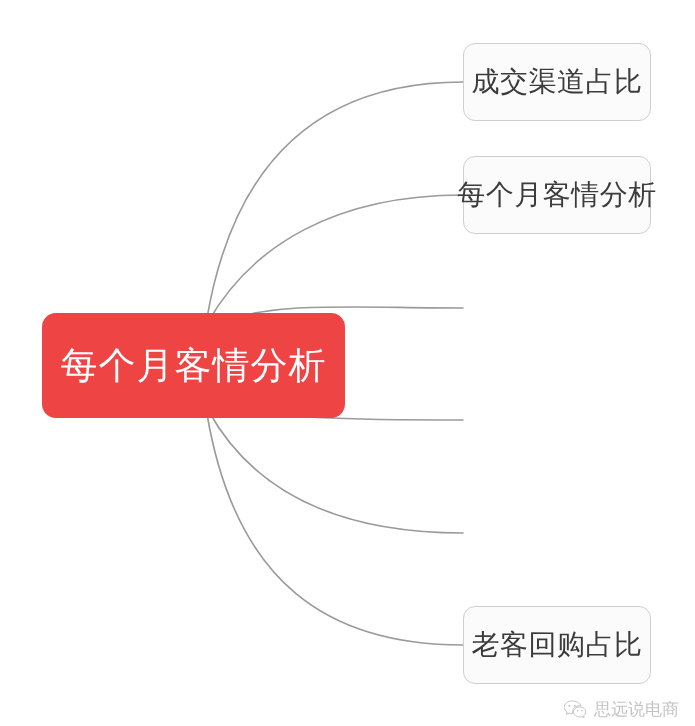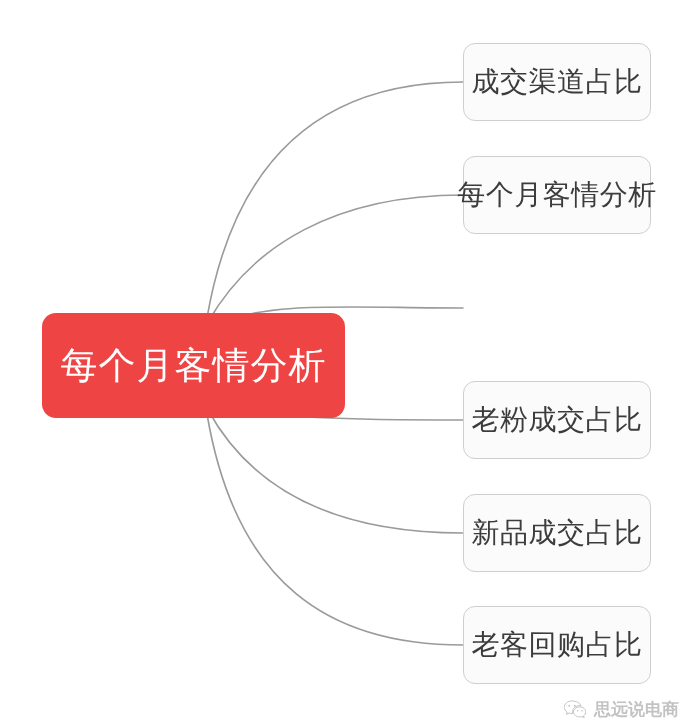--- a/index.html
+++ b/index.html
@@ -80,21 +80,20 @@
   
   #watermark {
     position: absolute;
     right: 16px;
     bottom: 8px;
     z-index: 4;
     display: flex;
     align-items: center;
     gap: 8px;
     opacity: 0.42;
-    font-weight: bold;
   }
   #watermark .wm-text {
     color: #707070;
     font-size: 17px;
     line-height: 1;
     white-space: nowrap;
   }
   #watermark .wm-icon {
     width: 22px;
     height: 18px;
@@ -118,26 +117,20 @@
   <div id="root-node">
     <span class="root-label">每个月客情分析</span>
   </div>
 
   <div class="leaf-node" style="top:43px">
     <span class="leaf-label">成交渠道占比</span>
   </div>
   <div class="leaf-node" style="top:156px">
     <span class="leaf-label">每个月客情分析</span>
   </div>
-  <div class="leaf-node" style="top:381px">
-    <span class="leaf-label">老粉成交占比</span>
-  </div>
-  <div class="leaf-node" style="top:494px">
-    <span class="leaf-label">新品成交占比</span>
-  </div>
   <div class="leaf-node" style="top:606px">
     <span class="leaf-label">老客回购占比</span>
   </div>
 
   <div id="watermark">
     <svg class="wm-icon" viewBox="0 0 44 36" xmlns="http://www.w3.org/2000/svg">
       <path d="M16 2 C7.2 2 0.5 7.8 0.5 14.6 c0 3.9 2.3 7.4 5.8 9.6 l-1.5 4.6 5.2-2.7
                c1.9 0.5 3.9 0.8 6 0.8 0.6 0 1.1 0 1.7-0.1 -0.4-1.1-0.6-2.3-0.6-3.5
                0-6.7 6.7-12.1 15-12.1 0.6 0 1.1 0 1.7 0.1 C32.1 6.1 24.8 2 16 2 Z" fill="none" stroke="#707070" stroke-width="2"></path>
       <circle cx="10.5" cy="11.5" r="1.9" fill="#707070"></circle>

